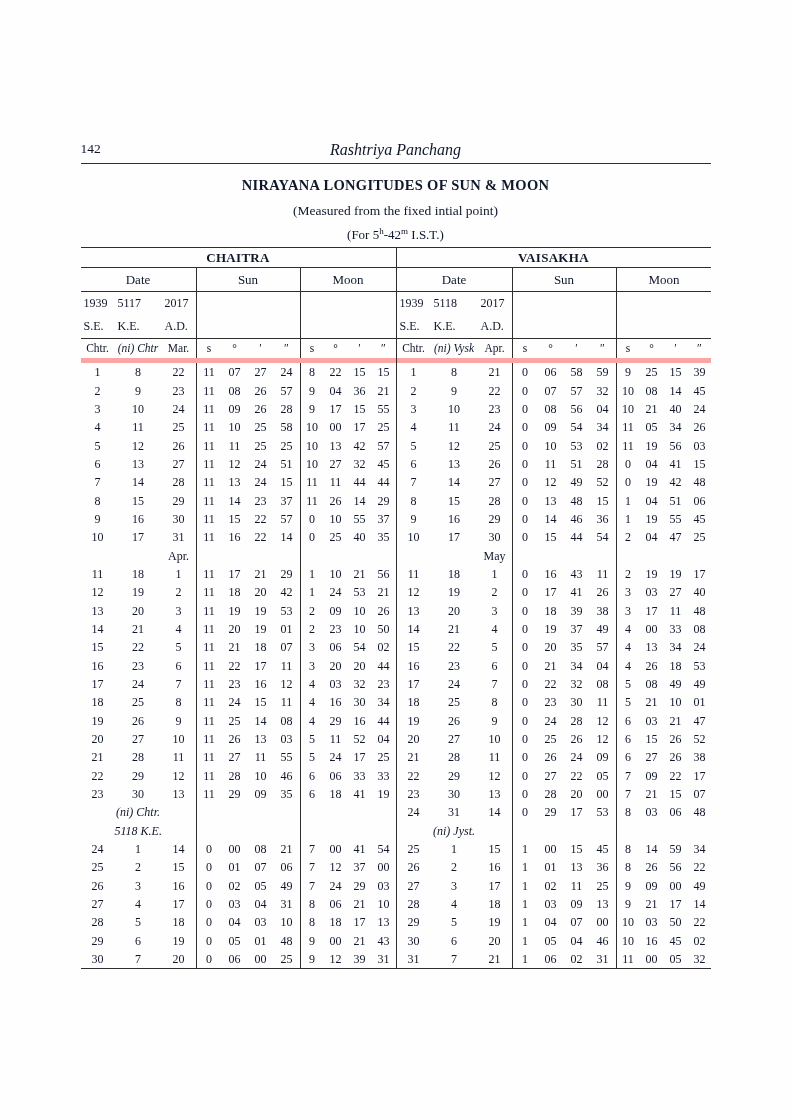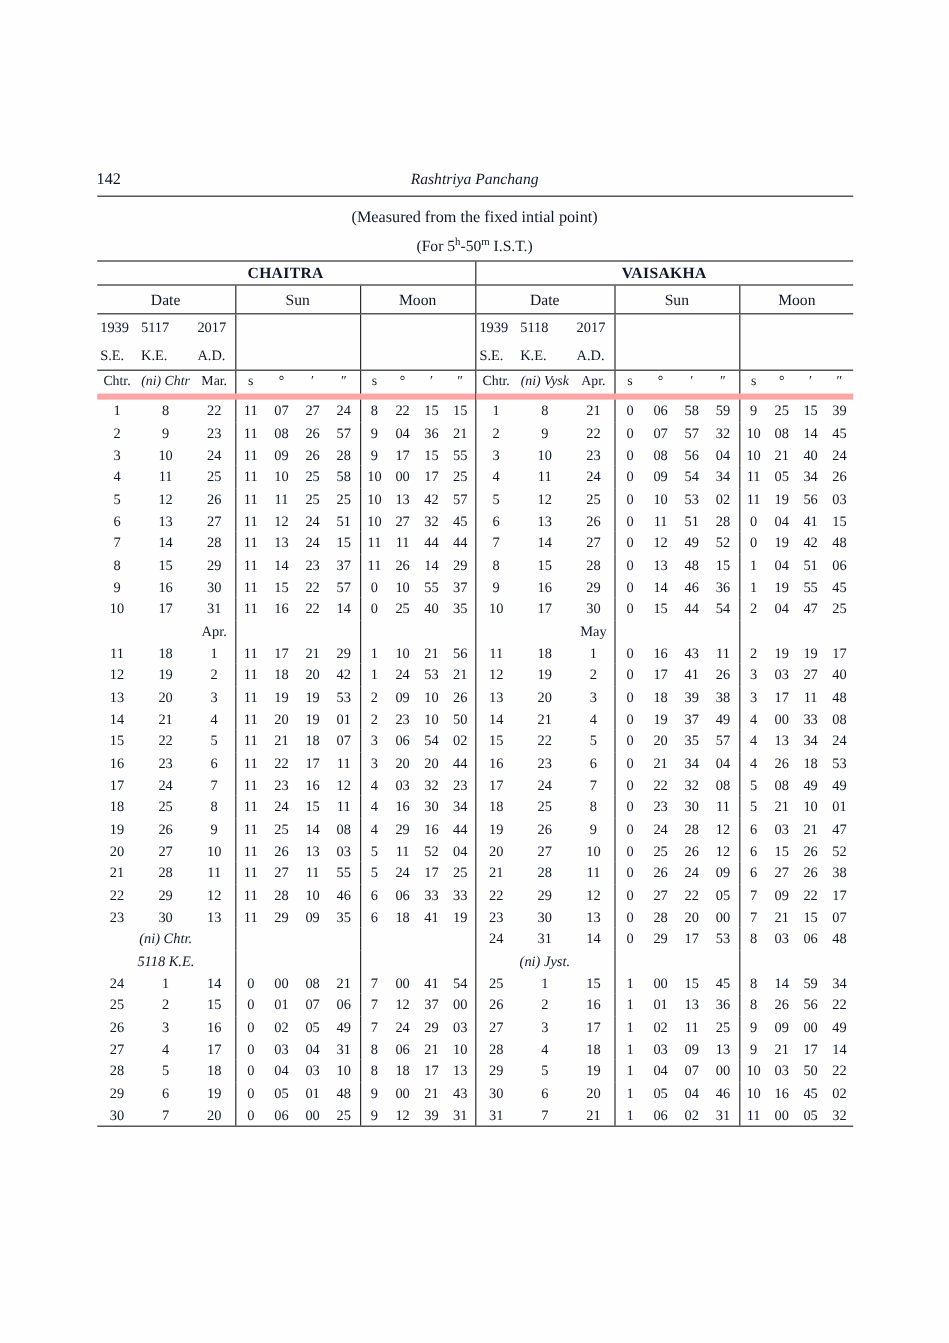--- a/index.html
+++ b/index.html
@@ -11,21 +11,21 @@
     color:#0f172a;
     font-family:"Liberation Serif","DejaVu Serif",serif;
     box-sizing:border-box;
     padding-top:141px;
     overflow:hidden;
   }
   .content{width:630px;margin:0 auto;}
   
   .phead{position:relative;height:18px;border-bottom:1.5px solid #2e2e2e;padding-bottom:4px;}
   .pnum{position:absolute;left:0;top:0;font-size:13.5px;}
-  .rtitle{display:block;text-align:center;font-style:italic;font-size:13px;}
+  .rtitle{display:block;text-align:center;font-style:italic;font-size:16px;}
   
   .title{margin-top:13px;text-align:center;font-weight:bold;font-size:14.5px;letter-spacing:.3px;}
   .subtitle{margin-top:9px;text-align:center;font-size:13.5px;}
   .timenote{margin-top:7px;text-align:center;font-size:13px;margin-bottom:4px;}
   .timenote sup{font-size:9px;}
   
   .ptable{border-bottom:1px solid #2e2e2e;}
   .month-row{display:grid;grid-template-columns:315px 315px;border-top:1px solid #2e2e2e;border-bottom:1px solid #2e2e2e;}
   .mcell{height:19px;line-height:19px;text-align:center;font-weight:bold;font-size:13px;letter-spacing:.3px;}
   .halves{display:grid;grid-template-columns:315px 315px;}
@@ -49,22 +49,23 @@
 <body>
 
 <div class="page">
   <div class="content">
 
     <div class="phead">
       <span class="pnum">142</span>
       <span class="rtitle">Rashtriya Panchang</span>
     </div>
 
+    <div class="title">NIRAYANA LONGITUDES OF SUN &amp; MOON</div>
     <div class="subtitle">(Measured from the fixed intial point)</div>
-    <div class="timenote"><span>(For 5</span><sup>h</sup><span>-50</span><sup>m</sup><span> I.S.T.)</span></div>
+    <div class="timenote"><span>(For 5</span><sup>h</sup><span>-42</span><sup>m</sup><span> I.S.T.)</span></div>
 
     <div class="ptable">
       <div class="month-row">
         <div class="mcell">CHAITRA</div>
         <div class="mcell divleft">VAISAKHA</div>
       </div>
       <div class="halves">
         <div class="half" id="half-0">
             <div class="trow r-groups">
               <div class="gcell" style="grid-column: 1 / span 3;">Date</div>

